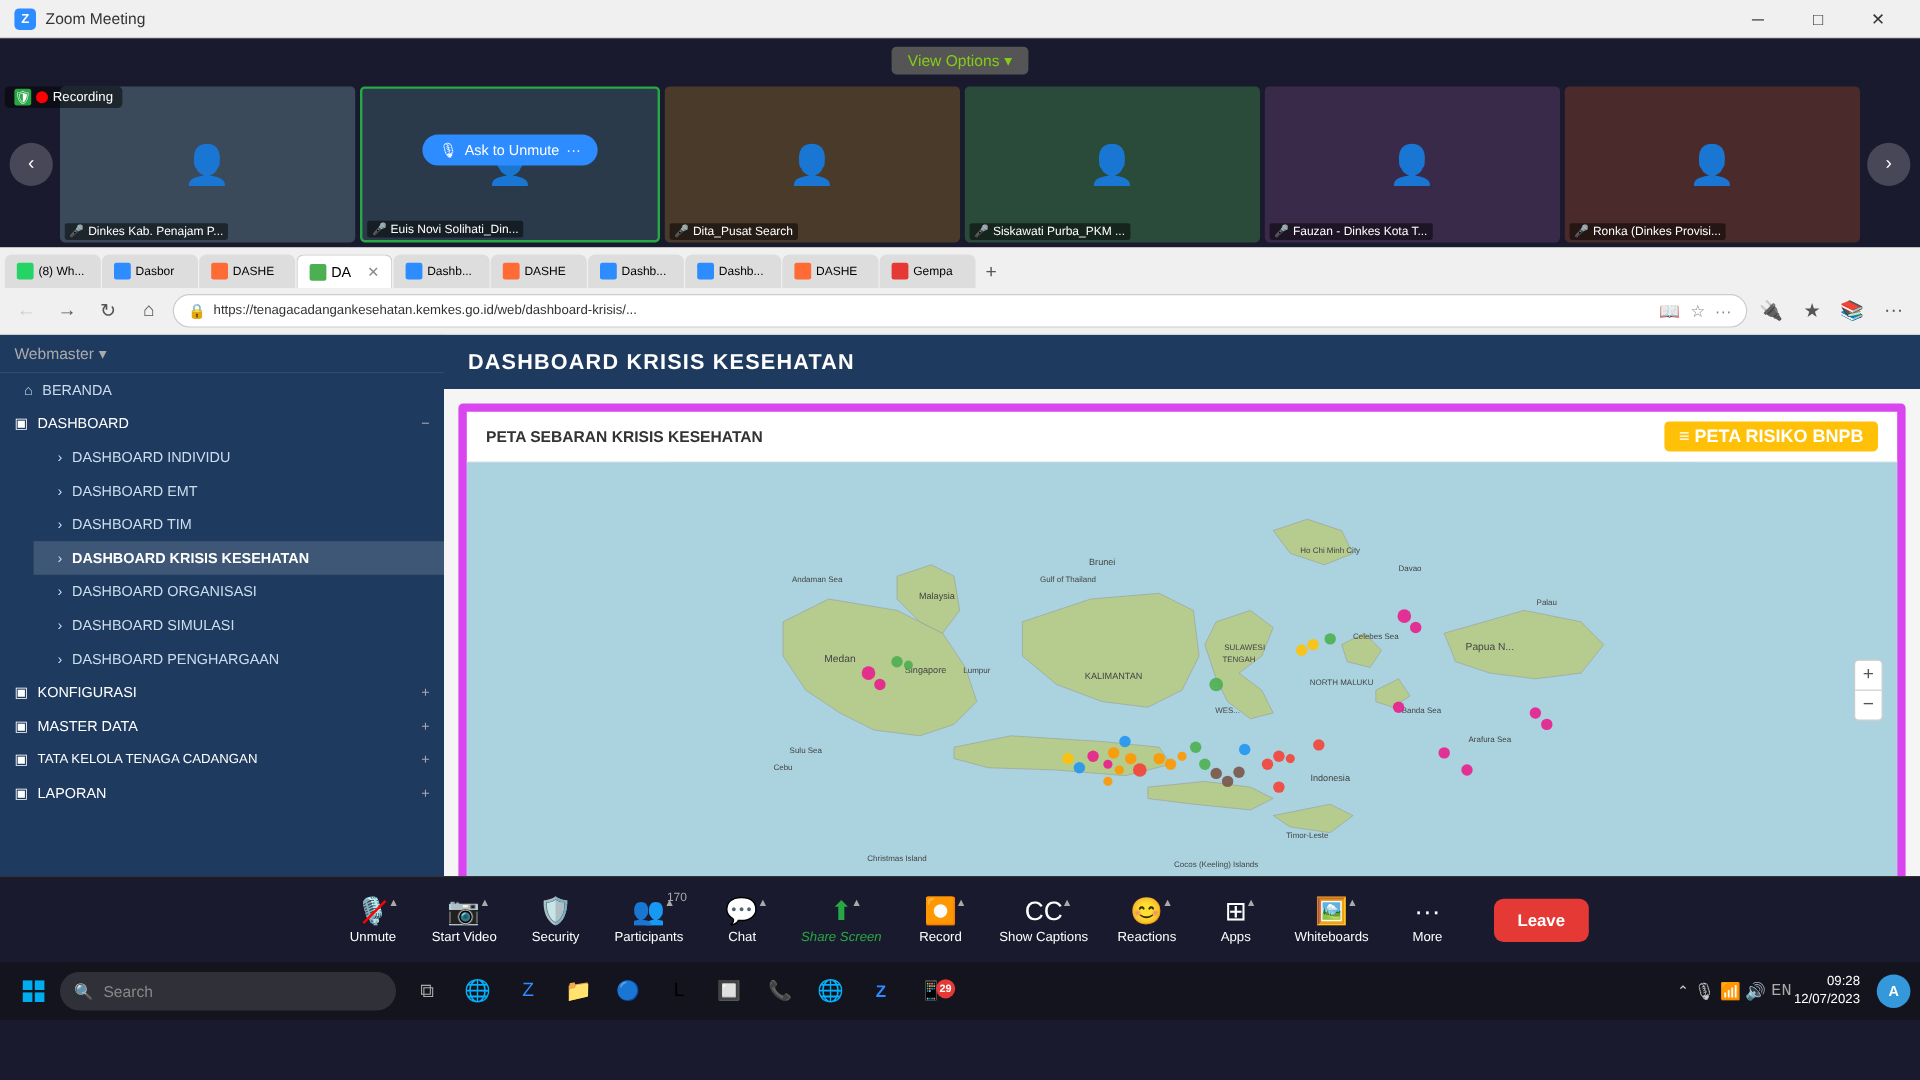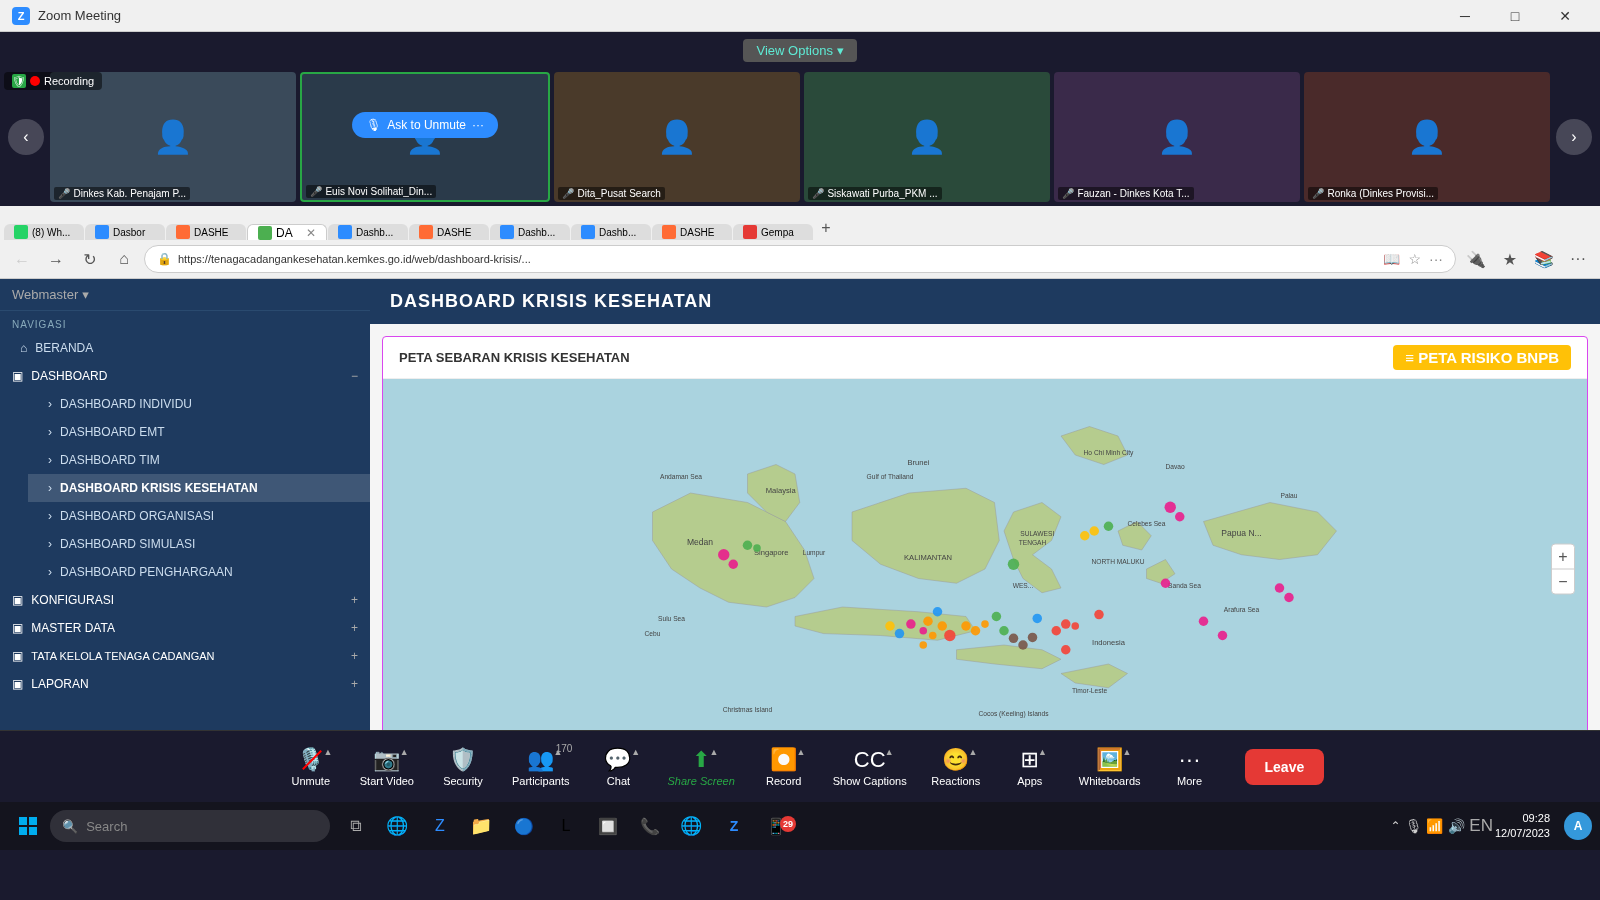--- a/index.html
+++ b/index.html
@@ -31,21 +31,21 @@
     }
     .share-banner-text {
       background: #28a745;
       color: white;
       font-size: 13px;
       padding: 4px 20px;
       border-radius: 4px;
     }
     .view-options-btn {
       background: #555;
-      color: #5eead4;
+      color: #84cc16;
       font-size: 13px;
       padding: 4px 14px;
       border-radius: 4px;
       cursor: pointer;
       display: flex; align-items: center; gap: 4px;
     }
 
     
     .participants-row {
       height: 138px;
@@ -137,21 +137,21 @@
     }
     .browser-tabs {
       height: 34px;
       display: flex;
       align-items: flex-end;
       padding: 0 4px;
       gap: 1px;
       overflow: hidden;
     }
     .browser-tab {
-      height: 16px;
+      height: 28px;
       background: #ddd;
       border-radius: 6px 6px 0 0;
       padding: 0 10px;
       font-size: 11px;
       display: flex;
       align-items: center;
       gap: 4px;
       min-width: 80px;
       max-width: 140px;
       cursor: pointer;
@@ -253,21 +253,21 @@
       background: #1e3a5f;
       color: white;
       padding: 12px 20px;
       font-size: 18px;
       font-weight: 700;
       letter-spacing: 1px;
     }
     .map-section {
       margin: 12px;
       background: white;
-      border: 1px solid #d946ef;
+      border: 7px solid #d946ef;
       border-radius: 4px;
     }
     .map-header {
       padding: 8px 16px;
       display: flex;
       align-items: center;
       justify-content: space-between;
       border-bottom: 1px solid #eee;
       font-size: 13px;
       font-weight: 600;
@@ -533,21 +533,20 @@
     </div>
   </div>
 
   <div class="content-area">
 
     <div class="sidebar">
       <div class="sidebar-webmaster">
         <span>Webmaster</span>
         <span style="color:#aaa;">▾</span>
       </div>
-      <div class="sidebar-section-label">NAVIGASI</div>
       <div class="sidebar-item">
         <span>⌂</span>
         <span>BERANDA</span>
       </div>
       <div class="sidebar-category">
         <span>▣</span>
         <span>DASHBOARD</span>
         <span class="sidebar-right minus">−</span>
       </div>
       <div class="sidebar-sub">
@@ -869,20 +868,20 @@
   <div class="win-app" style="position:relative;">
     <span style="font-size:16px;">📱</span>
     <div class="win-notify" style="position:absolute; top:10px; right:0; width:16px; height:16px; font-size:9px;">29</div>
   </div>
   <div class="win-spacer"></div>
   <div class="win-sys">
     <span style="font-size:12px; cursor:pointer;">⌃</span>
     <span style="font-size:14px;">🎙</span>
     <span style="font-size:14px;">📶</span>
     <span style="font-size:14px;">🔊</span>
-    <span style="font-size:17px; color:#aaa;">EN</span>
+    <span style="font-size:14px; color:#aaa;font-family:Liberation Mono, monospace;">EN</span>
   </div>
   <div class="win-clock">
     <div>09:28</div>
     <div>12/07/2023</div>
   </div>
   <div style="width:28px; height:28px; background:#3498db; border-radius:50%; display:flex; align-items:center; justify-content:center; color:white; font-size:12px; font-weight:bold; margin-left:4px;">A</div>
 </div>
 
 </body></html>

